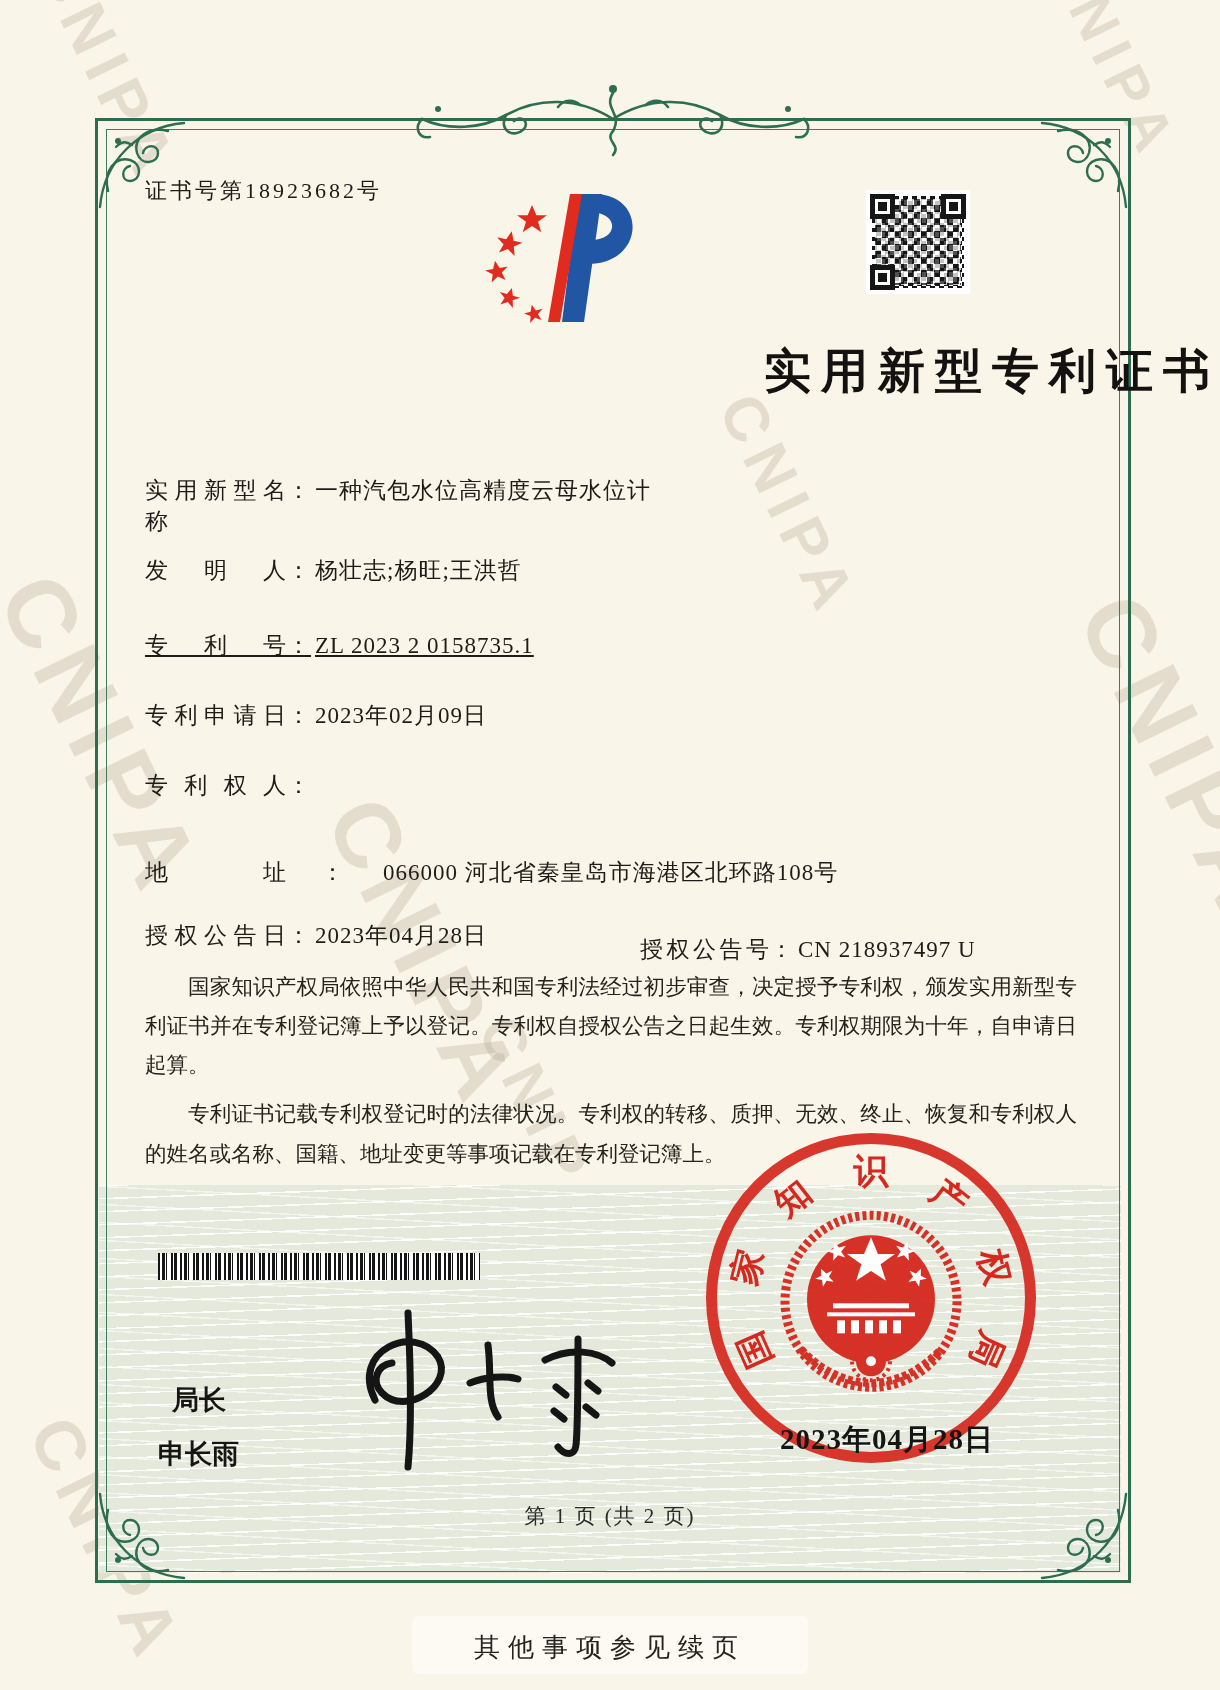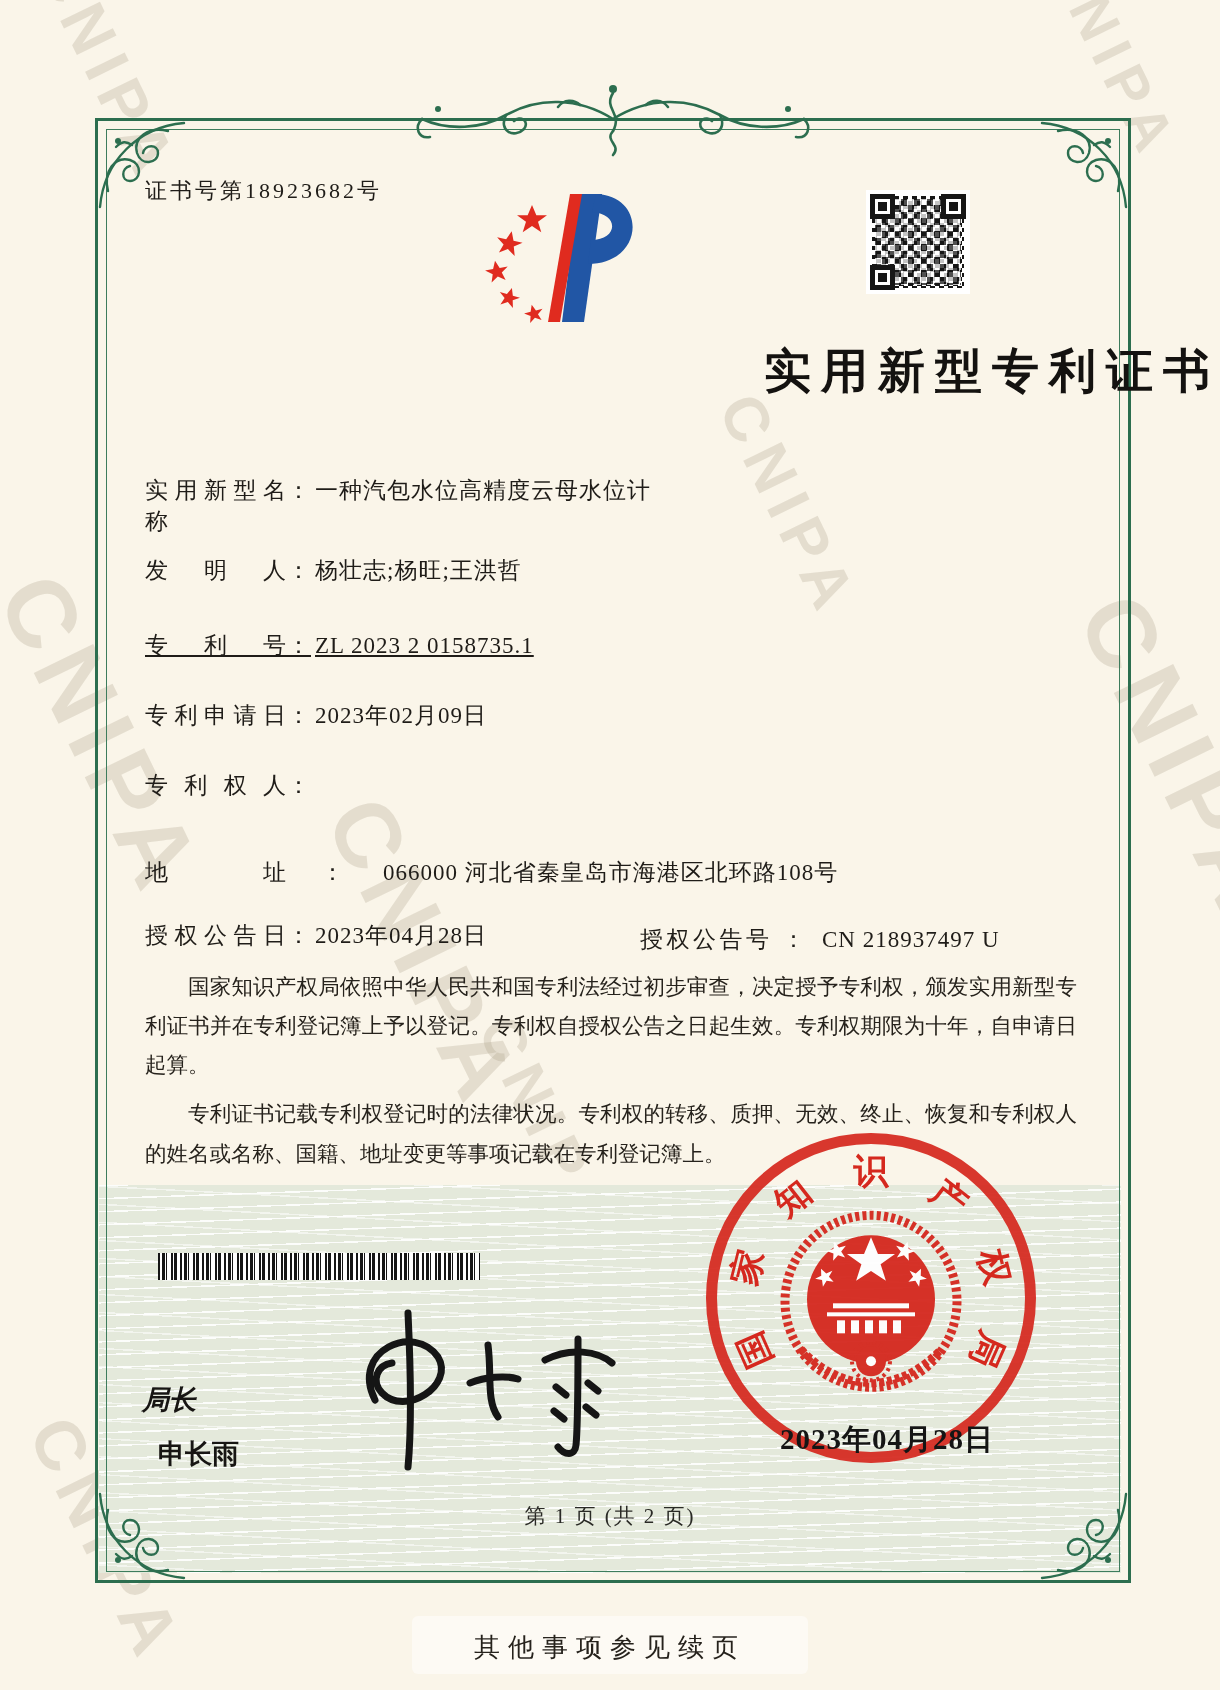--- a/index.html
+++ b/index.html
@@ -46,36 +46,36 @@
 
   .title{position:absolute;left:0;top:340px;width:100%;text-align:right;
          font-size:47px;font-weight:bold;letter-spacing:10px;color:#141210;}
 
   
   .field-row{position:absolute;left:145px;width:940px;display:flex;align-items:baseline;
              font-size:23px;letter-spacing:1px;}
   .f-label{width:142px;text-align:justify;text-align-last:justify;flex:none;}
   .f-sep{width:28px;flex:none;}
   .f-value{flex:1;}
-  .f-group2{position:absolute;left:495px;top:4px;width:445px;display:flex;align-items:baseline;gap:12px;}
+  .f-group2{position:absolute;left:495px;top:14px;width:445px;display:flex;align-items:baseline;}
   .f-label2{width:130px;text-align:justify;text-align-last:justify;flex:none;}
 
   
   .body-text{position:absolute;left:145px;top:968px;width:932px;font-size:21.5px;
              line-height:1.82;text-align:justify;color:#26221c;}
   .body-text p{margin:0 0 10px 0;text-indent:2em;}
 
   
   .barcode{position:absolute;left:158px;top:1253px;width:322px;height:27px;background:#fff;
            background-image:repeating-linear-gradient(90deg,
              #151515 0 2px,#fff 2px 4px,#151515 4px 7px,#fff 7px 8px,
              #151515 8px 9px,#fff 9px 13px,#151515 13px 15px,#fff 15px 16px,
              #151515 16px 19px,#fff 19px 22px);}
-  .sig-title{position:absolute;left:142px;top:1382px;font-family:"Liberation Sans",sans-serif;
-             font-weight:bold;font-size:27px;color:#171513;font-style:italic;}
+  .sig-title{position:absolute;left:172px;top:1382px;font-family:"Liberation Sans",sans-serif;
+             font-weight:bold;font-size:27px;color:#171513;}
   .sig-name{position:absolute;left:158px;top:1436px;font-family:"Liberation Sans",sans-serif;
              font-weight:bold;font-size:27px;color:#171513;}
   .signature{position:absolute;left:320px;top:1305px;}
 
   
   .seal{position:absolute;left:706px;top:1133px;width:330px;height:330px;}
   .seal-ring{position:absolute;left:0;top:0;width:308px;height:308px;border:11px solid #d5281e;
              border-radius:50%;opacity:.93;}
   .seal-char{position:absolute;left:50%;top:50%;font-size:35px;font-weight:bold;color:#d5281e;
              transform:translate(-50%,-50%) rotate(var(--a)) translateY(-127px);}

